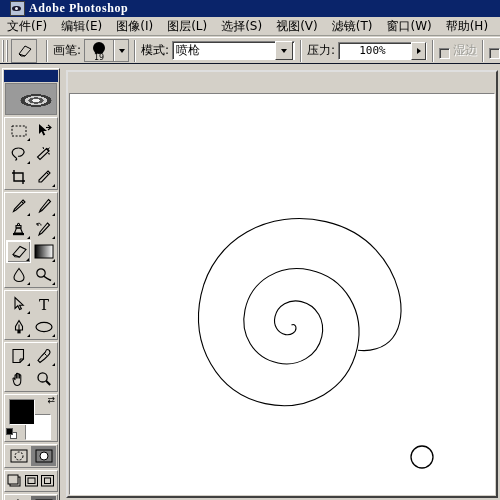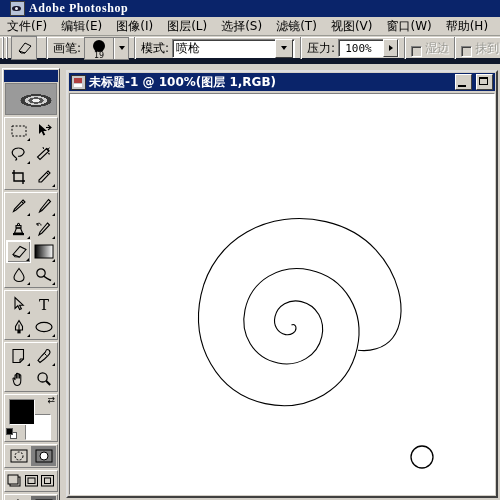--- a/index.html
+++ b/index.html
@@ -44,21 +44,21 @@
   }
   .menu-item{
     padding:1px 7px;font-size:12px;color:#000;white-space:nowrap;cursor:default;
     font-family:"DejaVu Sans","Liberation Sans",sans-serif;
   }
 
   
   .optionsbar{
     position:absolute;left:0;top:37px;width:500px;height:27px;
     background:#d4d0c8;
-    border-top:1px solid #fff;border-bottom:6px solid #0f172a;
+    border-top:1px solid #fff;border-bottom:1px solid #0f172a;
     display:flex;align-items:center;box-sizing:border-box;
     padding-left:2px;
   }
   .grip{
     width:6px;height:22px;margin-right:3px;flex:0 0 auto;
     background:
       linear-gradient(to right,#fff 0 1px,#808080 1px 2px,transparent 2px 4px,#fff 4px 5px,#808080 5px 6px);
   }
   .opt-toolicon{
     width:24px;height:22px;border:1px solid #808080;background:#d4d0c8;
@@ -104,21 +104,21 @@
   .combo-btn{
     width:16px;height:17px;background:#d4d0c8;
     border:1px solid;border-color:#fff #404040 #404040 #fff;
     display:flex;align-items:center;justify-content:center;margin:0 1px 0 0;
   }
   .numfield{
     display:flex;align-items:center;height:18px;background:#fff;
     border:1px solid;border-color:#808080 #fff #fff #808080;
     box-shadow:inset 1px 1px 0 #404040;box-sizing:border-box;flex:0 0 auto;
   }
-  .numfield-text{width:32px;padding:0 6px;font-size:11px;text-align:left;
+  .numfield-text{width:32px;padding:0 20px;font-size:11px;text-align:left;
                  font-family:"DejaVu Sans Mono","Liberation Mono",monospace;}
   .numfield-btn{
     width:13px;height:16px;background:#d4d0c8;
     border:1px solid;border-color:#fff #404040 #404040 #fff;
     display:flex;align-items:center;justify-content:center;
   }
   .tri-right{
     width:0;height:0;border-top:3px solid transparent;border-bottom:3px solid transparent;
     border-left:4px solid #000;
   }
@@ -249,22 +249,22 @@
     <div class="app-icon"></div>
     <div class="app-title">Adobe Photoshop</div>
   </div>
 
   <div class="menubar">
     <div class="menu-item">文件(F)</div>
     <div class="menu-item">编辑(E)</div>
     <div class="menu-item">图像(I)</div>
     <div class="menu-item">图层(L)</div>
     <div class="menu-item">选择(S)</div>
+    <div class="menu-item">视图(V)</div>
     <div class="menu-item">滤镜(T)</div>
-    <div class="menu-item">视图(V)</div>
     <div class="menu-item">窗口(W)</div>
     <div class="menu-item">帮助(H)</div>
   </div>
 
   <div class="optionsbar">
     <div class="grip"></div>
 
     <div class="opt-toolicon">
       <svg width="18" height="14" viewBox="0 0 18 14">
         <path d="M4 10 L10 2 L16 5 L10 12 Z" fill="none" stroke="#000" stroke-width="1"></path>
@@ -544,30 +544,20 @@
       <div class="ir-cell dark">
         <svg width="18" height="16" viewBox="0 0 18 16">
           <rect x="1" y="1" width="16" height="14" fill="#8a8a8a" stroke="#000" stroke-width="1"></rect>
           <path d="M3 12 L7 5 L10 9 L12 7 L15 12 Z" fill="#d8d8d8"></path>
         </svg>
       </div>
     </div>
   </div>
 
   <div class="doc-window">
-    <div class="doc-title">
-      <div class="doc-icon"></div>
-      <div class="doc-title-text">未标题-1 @ 100%(图层 1,RGB)</div>
-      <div class="win-btn">
-        <span class="min-bar"></span>
-      </div>
-      <div class="win-btn">
-        <span class="max-box"></span>
-      </div>
-    </div>
 
     <div class="doc-canvas">
       <svg width="428" height="404" viewBox="0 0 428 404">
         <rect x="0" y="0" width="428" height="404" fill="#ffffff"></rect>
 
         <path fill="none" stroke="#000000" stroke-width="1.1" d="M 221.5 231.0
                  C 223.8 229.6 226.0 231.2 226.0 234.0
                  C 226.0 238.4 221.0 241.6 215.6 240.6
                  C 207.6 239.0 203.0 231.2 205.0 222.6
                  C 207.6 211.4 219.2 204.6 231.4 207.6

